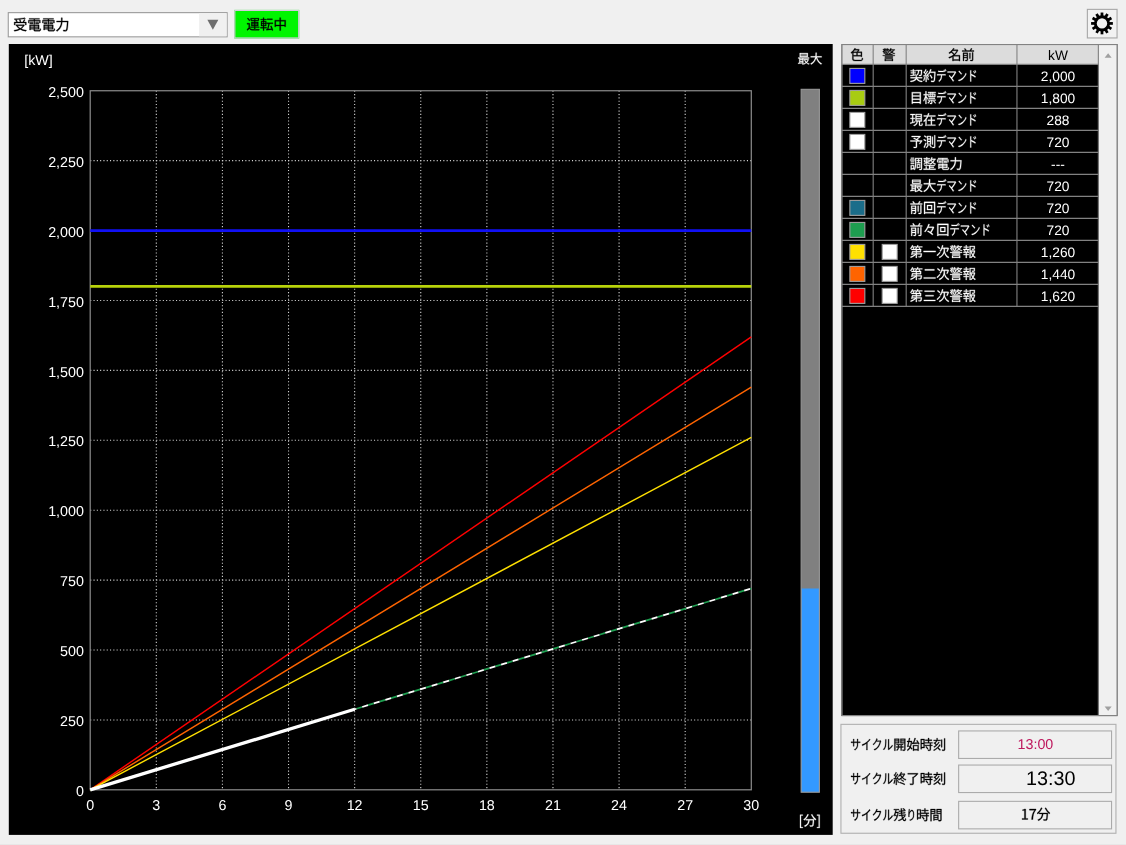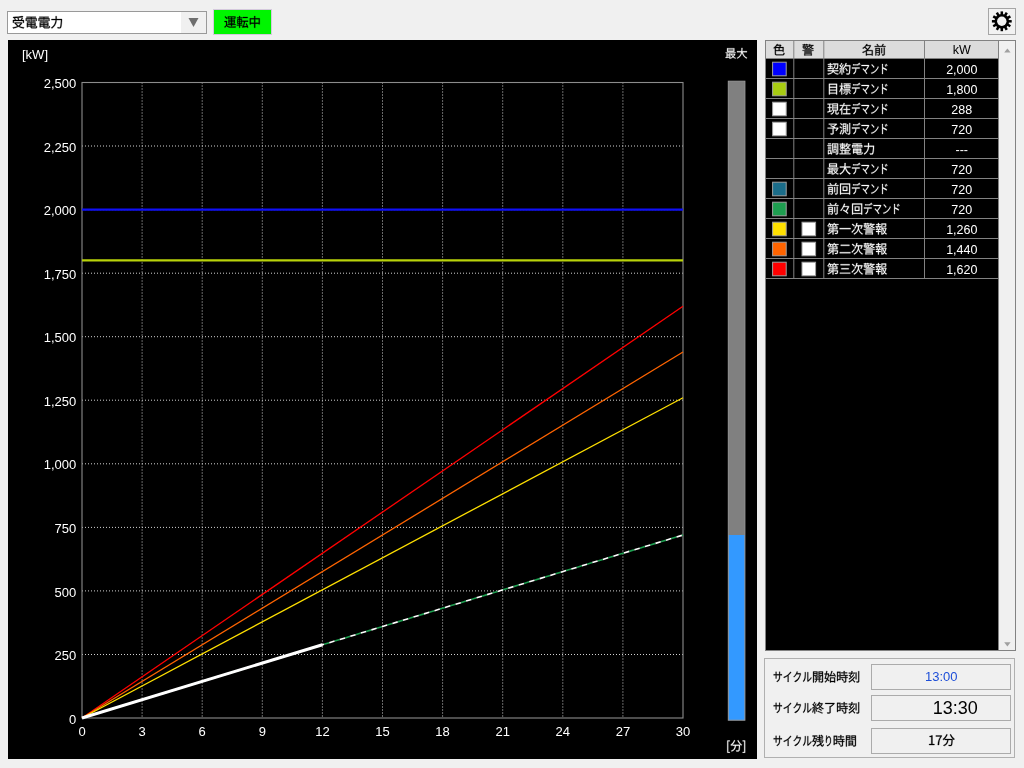--- a/index.html
+++ b/index.html
@@ -334,21 +334,21 @@
     <g fill="#fff" stroke="#fff" stroke-width="0.022">
       <use href="#g31" transform="translate(0.00 12.50) scale(12.05 12.50)"></use>
       <use href="#g36" transform="translate(12.05 12.50) scale(12.05 12.50)"></use>
       <use href="#g33" transform="translate(24.10 12.50) scale(12.05 12.50)"></use>
       <use href="#g12" transform="translate(36.15 12.50) scale(12.05 12.50)"></use>
       <use href="#g34" transform="translate(48.20 12.50) scale(12.05 12.50)"></use>
     </g>
   </svg>
 <div class="abs" style="left:763.5px;top:658px;width:251.5px;height:99.5px;border:1px solid #b0b0b0;background:#f0f0f0"></div>
 <div class="abs" style="left:871.3px;top:664px;width:140px;height:26px;border:1px solid #ababab;background:#f0f0f0"></div>
-<div class="abs" style="left:871.3px;top:664px;width:140px;height:26px;font-size:13px;line-height:26px;text-align:center;color:#1d4ed8">13:00</div>
+<div class="abs" style="left:871.3px;top:664px;width:140px;height:26px;font-size:13px;line-height:26px;text-align:center;color:#be185d">13:00</div>
 <svg style="position:absolute;left:773.0px;top:669.2px;overflow:visible" width="87" height="17">
     <g fill="#000" stroke="#000" stroke-width="0.022">
       <use href="#g37" transform="translate(0.00 12.50) scale(9.75 12.50)"></use>
       <use href="#g38" transform="translate(9.75 12.50) scale(9.75 12.50)"></use>
       <use href="#g39" transform="translate(19.50 12.50) scale(9.75 12.50)"></use>
       <use href="#g40" transform="translate(29.25 12.50) scale(9.75 12.50)"></use>
       <use href="#g41" transform="translate(39.00 12.50) scale(12.05 12.50)"></use>
       <use href="#g42" transform="translate(51.05 12.50) scale(12.05 12.50)"></use>
       <use href="#g43" transform="translate(63.10 12.50) scale(12.05 12.50)"></use>
       <use href="#g44" transform="translate(75.15 12.50) scale(12.05 12.50)"></use>

